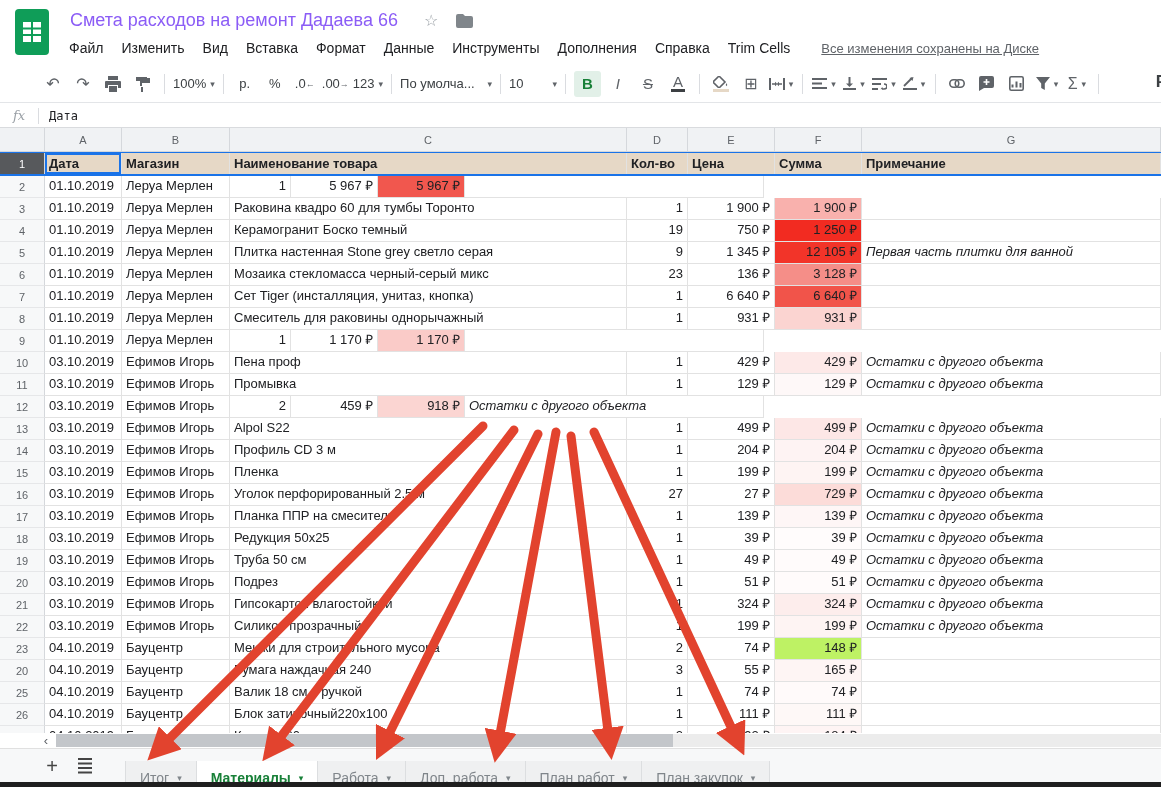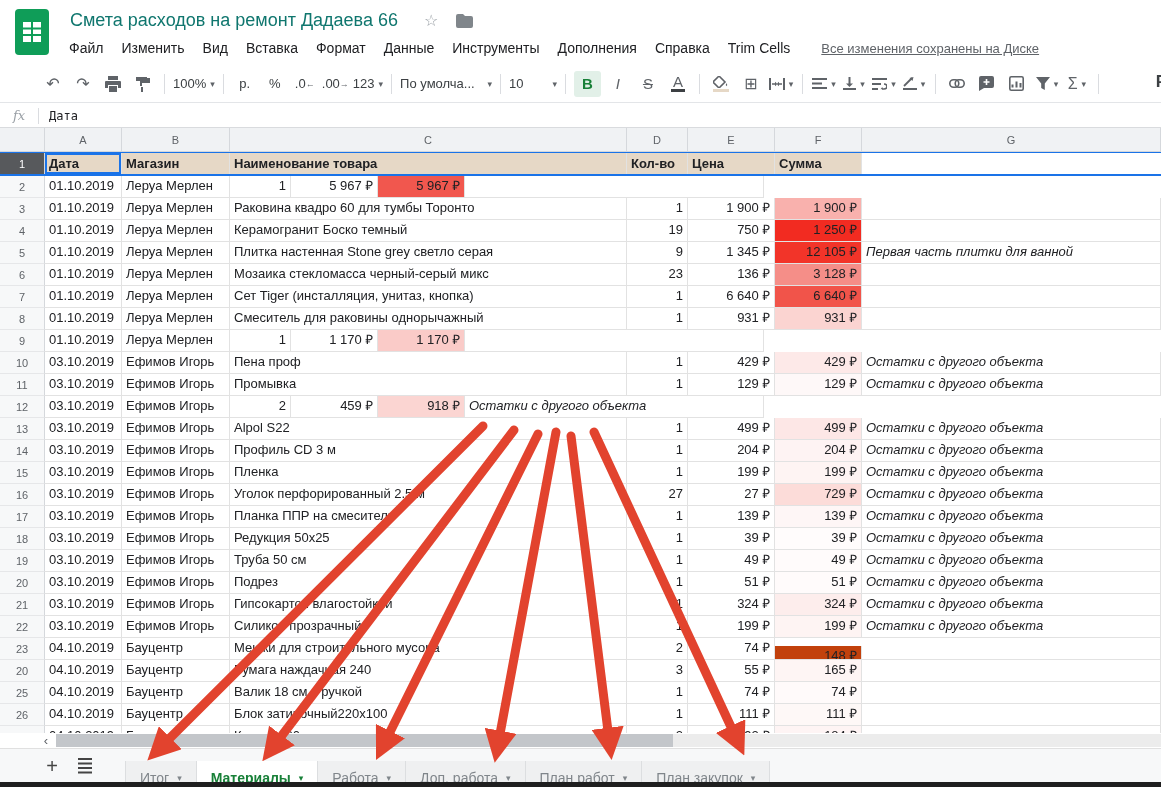--- a/index.html
+++ b/index.html
@@ -2,21 +2,21 @@
 <html><head>
 <meta charset="utf-8">
 <style>
   * { margin:0; padding:0; box-sizing:border-box; }
   html,body { width:1161px; height:787px; overflow:hidden; background:#fff;
               font-family:"Liberation Sans", sans-serif; color:#202124; }
 
   
   #titlebar { position:absolute; left:0; top:0; width:1161px; height:65px; background:#fff; }
   #logo { position:absolute; left:15px; top:9px; }
-  #doc-title { position:absolute; left:70px; top:10px; font-size:18px; color:#0f766e; white-space:nowrap; }
+  #doc-title { position:absolute; left:70px; top:10px; font-size:18px; color:#8b5cf6; white-space:nowrap; }
   #star { position:absolute; left:424px; top:11px; font-size:16px; color:#9aa0a6; cursor:pointer; }
   #folder { position:absolute; left:456px; top:14px; }
   #menu-bar { position:absolute; left:60px; top:36px; display:flex; align-items:center; }
   .menu-item { font-size:14px; color:#202124; padding:4px 9px; cursor:pointer; white-space:nowrap; }
   #save-status { font-size:13px; color:#5f6368; text-decoration:underline; margin-left:22px; white-space:nowrap; cursor:pointer; }
 
   
   #toolbar { position:absolute; left:0; top:65px; width:1161px; height:38px; background:#fff;
              border-bottom:1px solid #e3e5e8; display:flex; align-items:center; padding-left:38px; overflow:hidden; }
   .tbtn { display:flex; align-items:center; justify-content:center; min-width:26px; height:26px;
@@ -270,20 +270,21 @@
     </div>
   <div id="hdrrow">
 
   <div class="rownum">1</div>
       <div class="cell sel" style="width: 77px;">Дата</div>
       <div class="cell" style="width: 108px;">Магазин</div>
       <div class="cell" style="width: 397px;">Наименование товара</div>
       <div class="cell" style="width: 61px;">Кол-во</div>
       <div class="cell" style="width: 87px;">Цена</div>
       <div class="cell" style="width: 87px;">Сумма</div>
+      <div class="cell" style="width: 299px;">Примечание</div>
     </div>
   <div id="rows">
 
   <div class="grid-row">
         <div class="rownum">2</div>
         <div class="cell " style="width: 77px;">01.10.2019</div>
         <div class="cell " style="width: 108px;">Леруа Мерлен</div>
         <div class="cell al-r" style="width: 61px;">1</div>
         <div class="cell al-r" style="width: 87px;">5 967 ₽</div>
         <div class="cell al-r" style="width: 87px; background: rgb(241, 87, 78);">5 967 ₽</div>
@@ -487,21 +488,21 @@
         <div class="cell al-r" style="width: 87px; background: rgb(254, 244, 243);">199 ₽</div>
         <div class="cell  note" style="width: 299px;">Остатки с другого объекта</div>
       </div>
       <div class="grid-row">
         <div class="rownum">23</div>
         <div class="cell " style="width: 77px;">04.10.2019</div>
         <div class="cell " style="width: 108px;">Бауцентр</div>
         <div class="cell " style="width: 397px;">Мешки для строительного мусора</div>
         <div class="cell al-r" style="width: 61px;">2</div>
         <div class="cell al-r" style="width: 87px;">74 ₽</div>
-        <div class="cell al-r" style="width: 87px; background: #c2410c; margin-top: 8px;">148 ₽</div>
+        <div class="cell al-r" style="width: 87px; background: #bef264;">148 ₽</div>
         <div class="cell " style="width: 299px;"></div>
       </div>
       <div class="grid-row">
         <div class="rownum">20</div>
         <div class="cell " style="width: 77px;">04.10.2019</div>
         <div class="cell " style="width: 108px;">Бауцентр</div>
         <div class="cell " style="width: 397px;">Бумага наждачная 240</div>
         <div class="cell al-r" style="width: 61px;">3</div>
         <div class="cell al-r" style="width: 87px;">55 ₽</div>
         <div class="cell al-r" style="width: 87px; background: rgb(254, 245, 244);">165 ₽</div>

